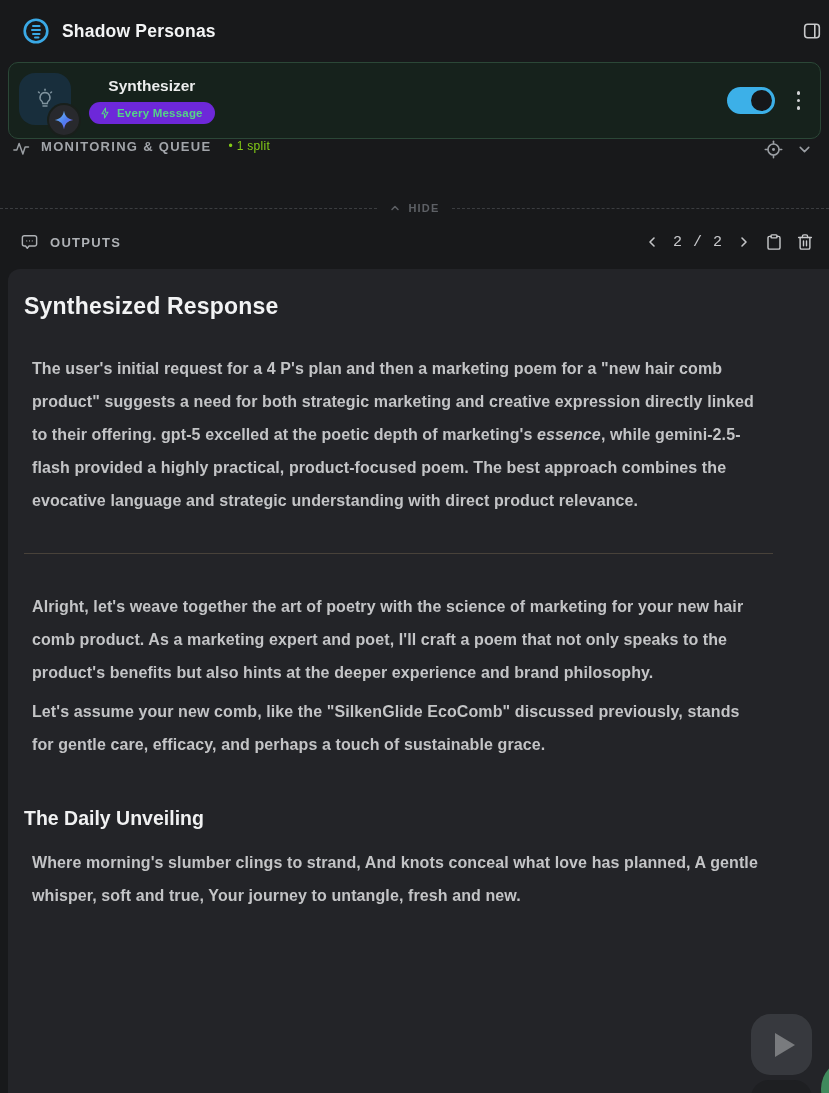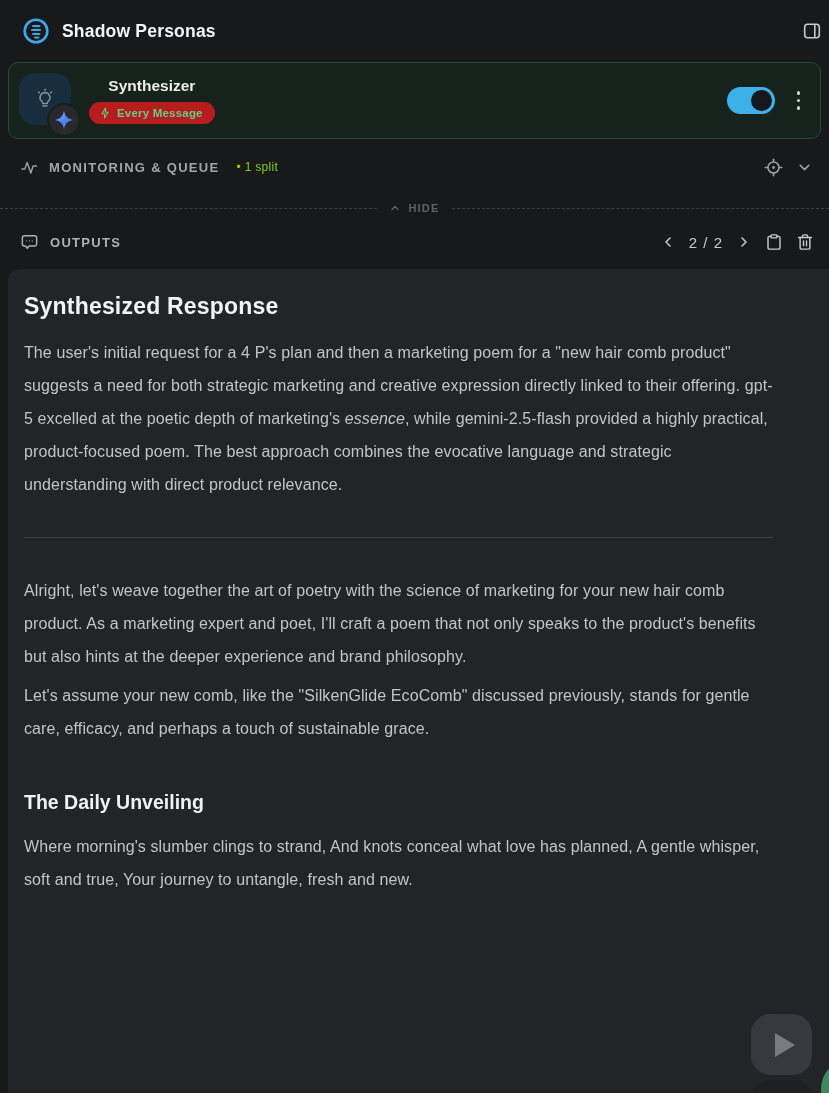--- a/index.html
+++ b/index.html
@@ -27,56 +27,56 @@
   .avatar-wrap { position: relative; width: 56px; height: 56px; flex: none; }
   .avatar { width: 52px; height: 52px; border-radius: 16px; background: #182e3c; display: flex; align-items: center; justify-content: center; }
   .sparkle-badge {
     position: absolute; right: -6px; bottom: -8px; width: 34px; height: 34px; border-radius: 50%;
     background: #28292d; border: 2px solid #191f1b; display: flex; align-items: center; justify-content: center;
   }
   .card-col { display: flex; flex-direction: column; gap: 7px; text-align: center; }
   .persona-name { font-size: 15.5px; font-weight: 700; color: #eceded; }
   .freq-badge {
     display: inline-flex; align-items: center; gap: 6px; align-self: flex-start;
-    background: #b91c1c; border-radius: 999px; padding: 5px 12px 5px 10px;
+    background: #6d28d9; border-radius: 999px; padding: 5px 12px 5px 10px;
   }
   .freq-badge span { font-size: 11.5px; font-weight: 700; color: #56d387; letter-spacing: .2px; }
   .card-right { margin-left: auto; display: flex; align-items: center; gap: 16px; }
   .toggle { width: 48px; height: 27px; border-radius: 14px; background: #3cb0e8; position: relative; cursor: pointer; flex: none; }
   .toggle .knob { position: absolute; top: 3px; right: 3px; width: 21px; height: 21px; border-radius: 50%; background: #16171a; }
   .kebab { display: flex; flex-direction: column; gap: 4px; padding: 4px 6px; cursor: pointer; }
   .kebab i { width: 3.5px; height: 3.5px; border-radius: 50%; background: #d2d3d5; }
 
   
-  .mon-row { height: 56px; display: flex; align-items: center; padding: 0 16px 0 20px; gap: 11px; flex: none; }
+  .mon-row { height: 56px; display: flex; align-items: flex-start; padding: 0 16px 0 12px; gap: 11px; flex: none; }
   .mon-label { font-size: 13px; font-weight: 700; color: #a2a5aa; letter-spacing: 1.3px; }
   .mon-splits { font-size: 12px; color: #84cc16; margin-left: 6px; letter-spacing: .3px; }
   .mon-right { margin-left: auto; display: flex; align-items: center; gap: 12px; }
   .icon-btn { display: flex; align-items: center; justify-content: center; cursor: pointer; }
 
   
   .hide-row { height: 26px; display: flex; align-items: center; flex: none; }
   .hide-row .dash { flex: 1; border-top: 1px dashed #3b3d40; }
   .hide-label { display: flex; align-items: center; gap: 7px; padding: 0 12px; cursor: pointer; }
   .hide-label span { font-size: 11px; font-weight: 700; color: #5d6065; letter-spacing: 1.2px; }
 
   
   .out-row { height: 42px; display: flex; align-items: center; padding: 0 15px 0 20px; gap: 11px; flex: none; }
   .out-label { font-size: 13px; font-weight: 700; color: #aeb1b5; letter-spacing: 1.3px; }
-  .out-right { margin-left: auto; display: flex; align-items: center; gap: 13px; }
+  .out-right { margin-left: auto; display: flex; align-items: center; gap: 13px; font-family: Liberation Mono, monospace; }
   .page-ind { font-size: 15px; color: #c9cacd; letter-spacing: 1px; }
 
   
   .content {
     flex: 1; margin: 6px 0 0 8px; background: #232428; border-top-left-radius: 12px;
     padding: 22px 56px 0 16px; overflow: hidden;
   }
-  .content h1 { font-size: 23px; font-weight: 700; color: #f2f3f4; letter-spacing: .2px; margin: 2px 0 16px; }
+  .content h1 { font-size: 23px; font-weight: 700; color: #f2f3f4; letter-spacing: .2px; margin: 2px 0 32px; }
   .content h2 { font-size: 19.5px; font-weight: 700; color: #f0f1f2; margin: 46px 0 16px; }
-  .content p { font-size: 16px; line-height: 33px; color: #c3c4c6; margin: 0 0 6px; letter-spacing: .1px; }
+  .content p { font-size: 16px; line-height: 33px; color: #c3c4c6; margin: 0 8px 6px; letter-spacing: .1px; font-weight: bold; }
   .content em { font-style: italic; }
   .content .rule { border: none; border-top: 1px solid #48423a; margin: 36px 0; }
 
   
   .play-btn {
     position: absolute; right: 17px; bottom: 18px; width: 61px; height: 61px;
     border-radius: 32%; background: rgba(58,60,64,.92);
     display: flex; align-items: center; justify-content: center; cursor: pointer; z-index: 3;
   }
   .play-tri { width: 0; height: 0; border-left: 20px solid #797b7e; border-top: 12px solid transparent; border-bottom: 12px solid transparent; margin-left: 7px; }

